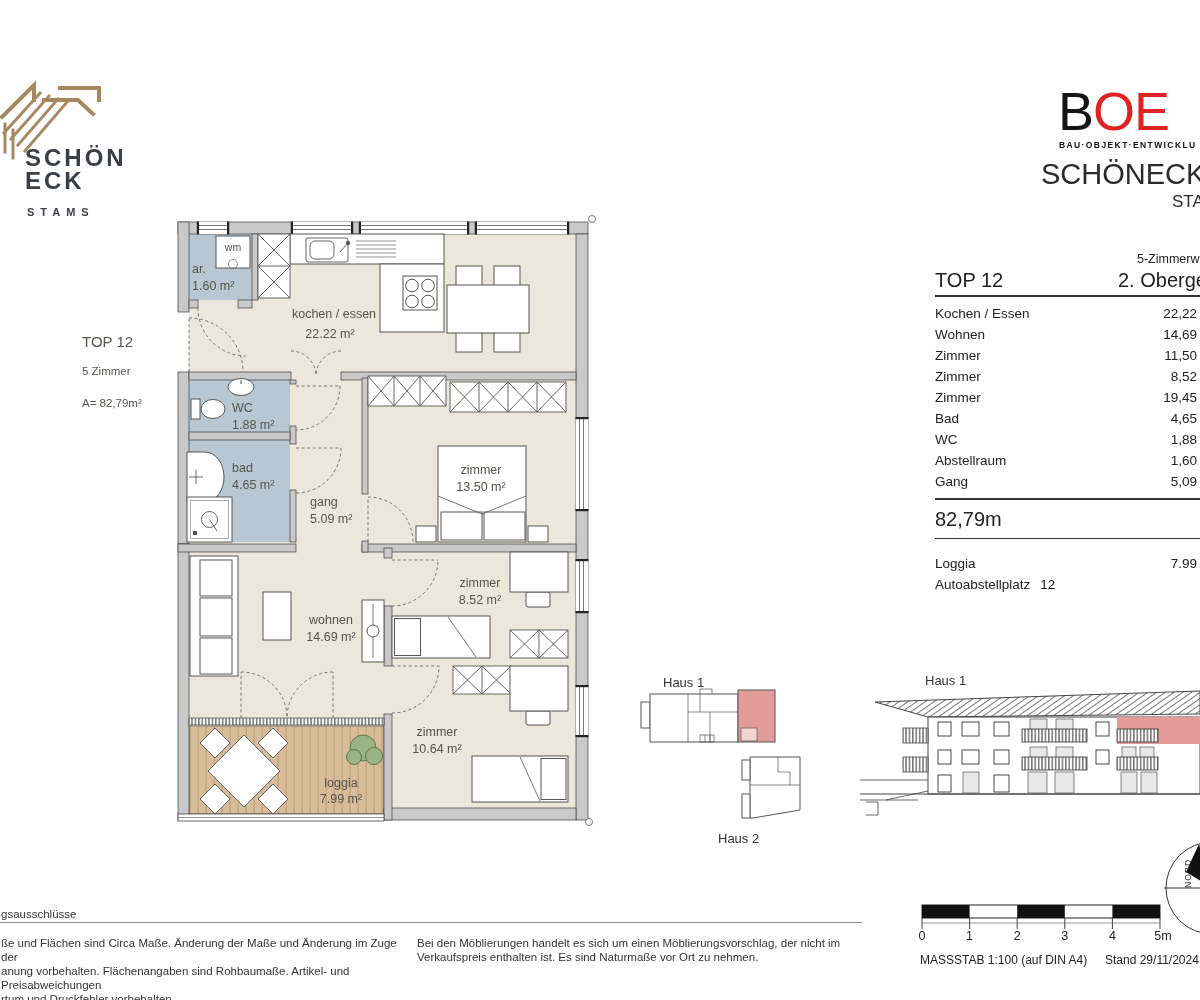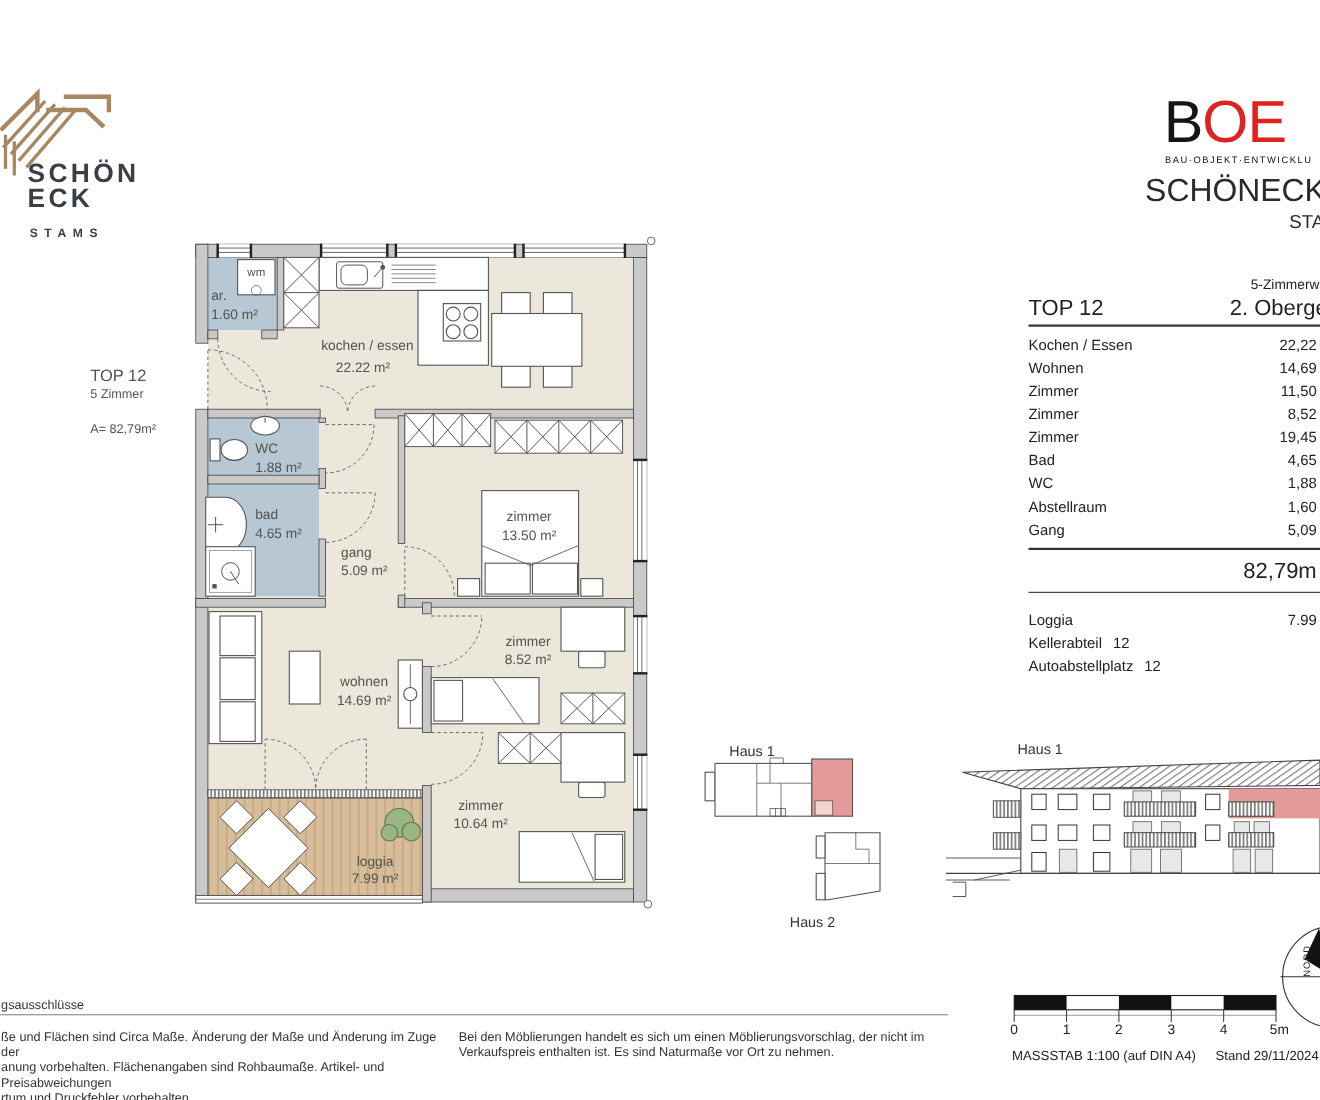--- a/index.html
+++ b/index.html
@@ -11,33 +11,33 @@
   .rlc{font-size:12.5px;fill:#53544c;text-anchor:middle}
   .maplbl{font-size:13px;fill:#333}
   .ticklbl{font-size:12.5px;fill:#222;text-anchor:middle}
   .ftlbl{font-size:12px;fill:#222}
   
   .sch-line{font-size:24px;font-weight:700;letter-spacing:3px;color:#3a3f45;line-height:23px}
   .sch-stams{font-size:11px;font-weight:700;letter-spacing:6px;color:#3a3f45}
   
   .boe{font-size:54px;font-weight:400;letter-spacing:-1px;white-space:nowrap;line-height:50px}
   .boe .b{color:#151515}.boe .o{color:#e02222}.boe .e{color:#e02222}
-  .boe-tag{font-size:8.5px;font-weight:400;letter-spacing:1.4px;color:#111;white-space:nowrap}
+  .boe-tag{font-size:8.5px;font-weight:700;letter-spacing:1.4px;color:#111;white-space:nowrap}
   .proj{font-size:29px;color:#2a2a2a;white-space:nowrap}
   .proj-loc{font-size:17px;color:#2a2a2a;white-space:nowrap}
   
   .side-top{font-size:15px;color:#55554f}
   .side-sub{font-size:11.5px;color:#55554f}
   
   .tbl-type{font-size:12.5px;color:#222;white-space:nowrap}
   .tbl-head{font-size:20px;color:#222;white-space:nowrap}
   .hline{background:#333;height:1.5px}
   .rows{font-size:13.5px;color:#222}
   .rows .r{display:flex;justify-content:space-between;height:21px;line-height:21px;padding-right:3px}
-  .total{font-size:20px;color:#222;text-align:right;padding-right:3px}
+  .total{font-size:20px;color:#222;padding-right:3px}
   .extras{font-size:13.5px;color:#222}
   .extras .r{display:flex;justify-content:space-between;height:21px;line-height:21px;padding-right:3px}
   .extras .r2{height:21px;line-height:21px}
   .extras .r2 .v{margin-left:10px}
   
   .foot-h{font-size:11.5px;color:#333}
   .foot-t{font-size:11.5px;color:#333;line-height:14px}
 </style>
 </head>
 <body>
@@ -415,21 +415,21 @@
 </div>
 <div class="abs sch-stams" style="left:27px;top:206px">STAMS</div>
 
 <div class="abs boe" style="left:1058px;top:86px"><span class="b">B</span><span class="o">O</span><span class="e">E</span></div>
 <div class="abs boe-tag" style="left:1059px;top:140px">BAU·OBJEKT·ENTWICKLU</div>
 <div class="abs proj" style="left:1041px;top:158px">SCHÖNECK 2</div>
 <div class="abs proj-loc" style="left:1172px;top:192px">STA</div>
 
 <div class="abs" style="left:82px;top:333px">
   <div class="side-top">TOP 12</div>
-  <div class="side-sub" style="margin-top:3px">5 Zimmer</div>
+  <div class="side-sub" style="margin-top:15px">5 Zimmer</div>
   <div class="side-sub" style="margin-top:20px">A= 82,79m²</div>
 </div>
 
 <div class="abs tbl-type" style="left:1137px;top:252px">5-Zimmerw</div>
 <div class="abs tbl-head" style="left:935px;top:269px">TOP 12</div>
 <div class="abs tbl-head" style="left:1118px;top:269px">2. Oberge</div>
 <div class="abs hline" style="left:935px;top:295px;width:265px"></div>
 
 <div class="abs rows" style="left:935px;top:303px;width:265px">
   <div class="r">
@@ -469,21 +469,20 @@
       <span>5,09</span>
     </div>
   <div class="hline" style="margin-top:6px"></div>
   <div class="total" style="padding-top:8px">82,79m</div>
   <div class="hline" style="margin-top:7px"></div>
   <div class="extras" style="padding-top:14px">
     <div class="r">
         <span>Loggia</span>
         <span>7.99</span>
       </div>
-    <div class="r2"><span>Kellerabteil</span><span class="v">12</span></div>
     <div class="r2"><span>Autoabstellplatz</span><span class="v">12</span></div>
   </div>
 </div>
 
 <div class="abs foot-h" style="left:1px;top:908px">gsausschlüsse</div>
 <div class="abs" style="left:0;top:922px;width:862px;height:1px;background:#888"></div>
 <div class="abs foot-t" style="left:1px;top:936px;width:410px">
   <div>ße und Flächen sind Circa Maße. Änderung der Maße und Änderung im Zuge der</div>
   <div>anung vorbehalten. Flächenangaben sind Rohbaumaße. Artikel- und Preisabweichungen</div>
   <div>rtum und Druckfehler vorbehalten.</div>

